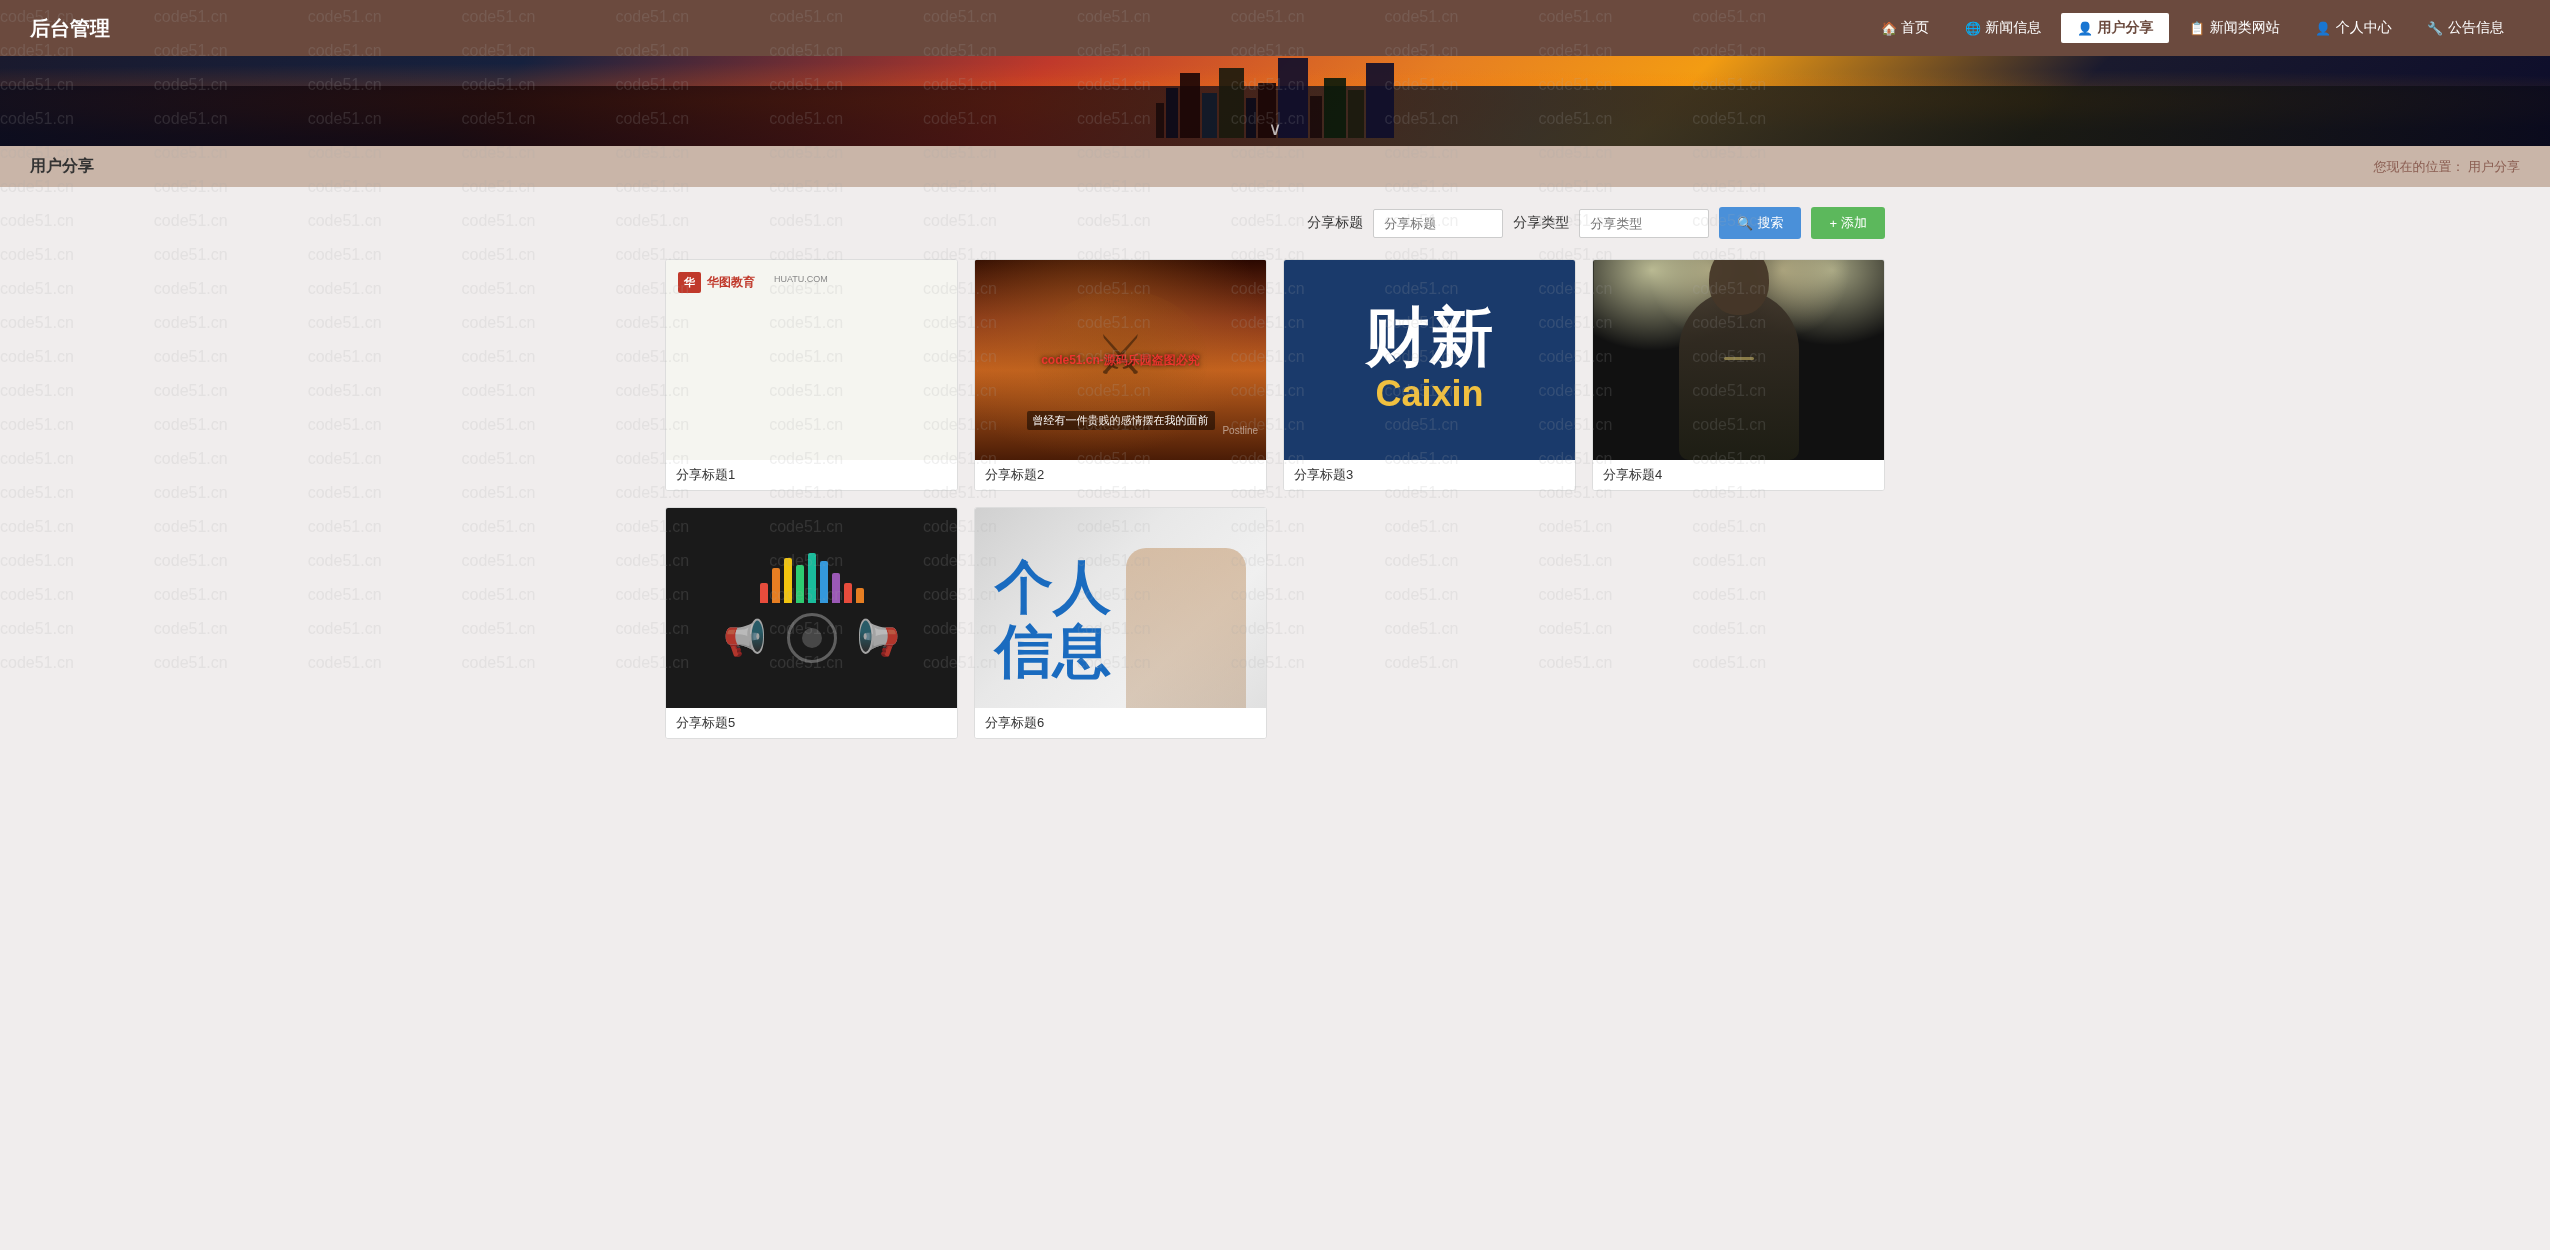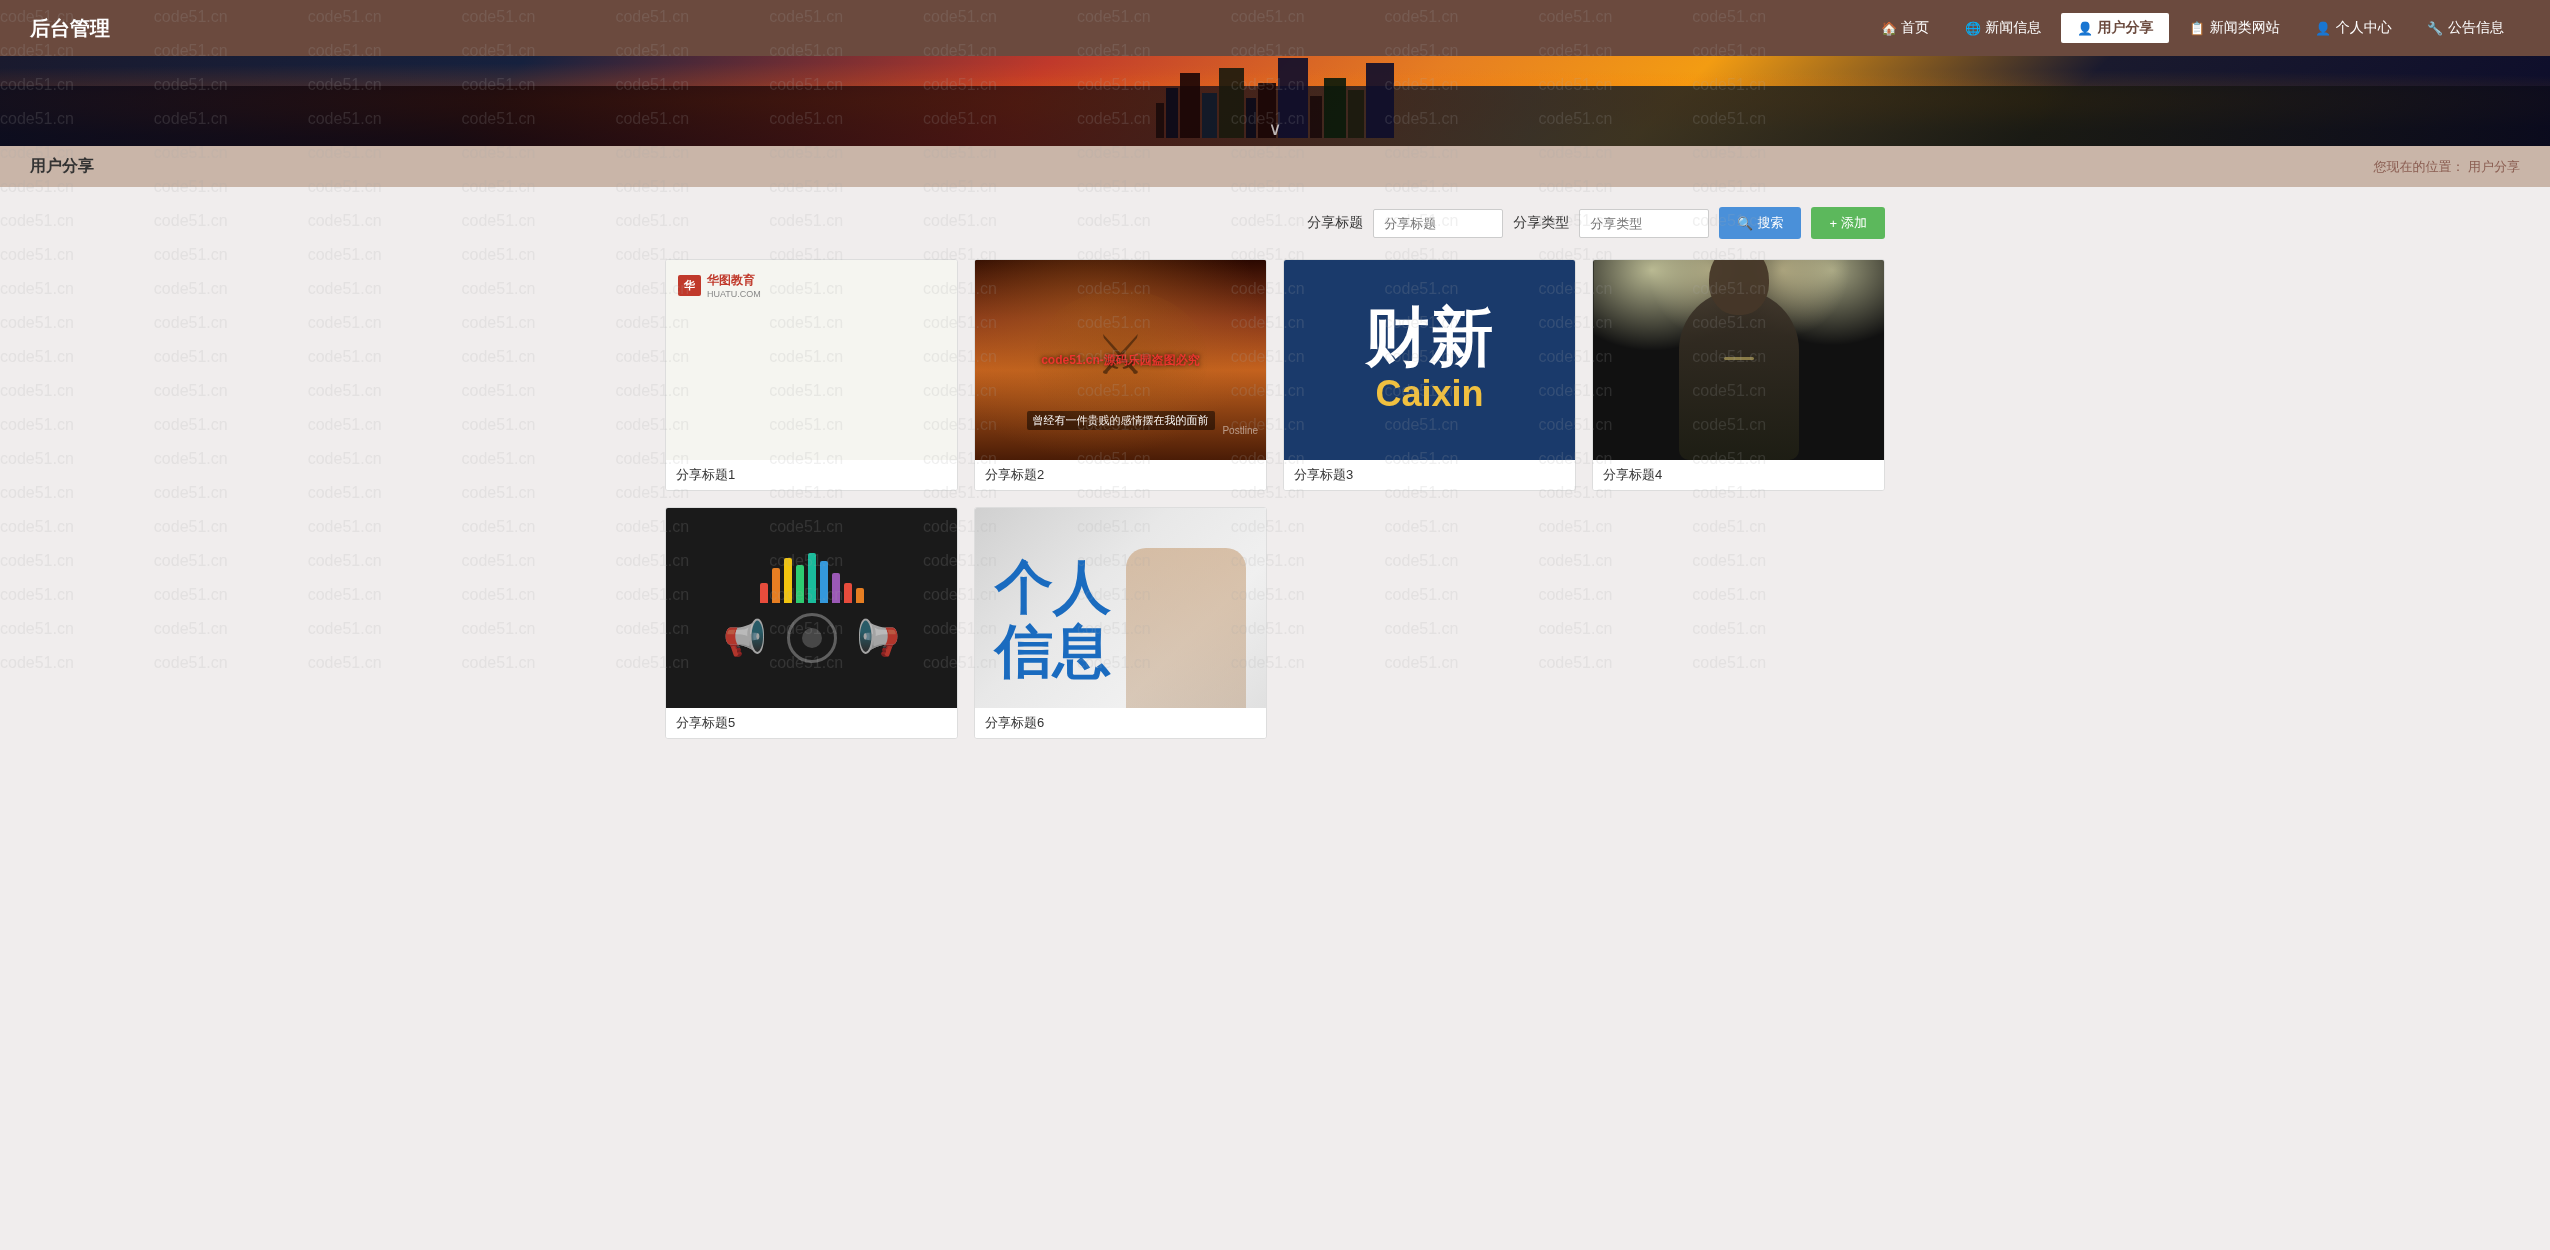--- a/index.html
+++ b/index.html
@@ -705,21 +705,21 @@
     </button>
   </div>
 
   <div class="card-grid">
 
     <div class="card">
       <div class="card-image">
         <div class="img-huatu">
           <div class="logo-area">
             <div class="logo-box">华</div>
-            <div style="display:flex;flex-direction:column;">
+            <div style="display:flex;flex-direction:row;gap:19px;">
               <span style="font-size:12px;font-weight:bold;color:#c0392b;">华图教育</span>
               <span style="font-size:9px;color:#888;">HUATU.COM</span>
             </div>
           </div>
         </div>
       </div>
       <div class="card-label">分享标题1</div>
     </div>
 
     <div class="card">

